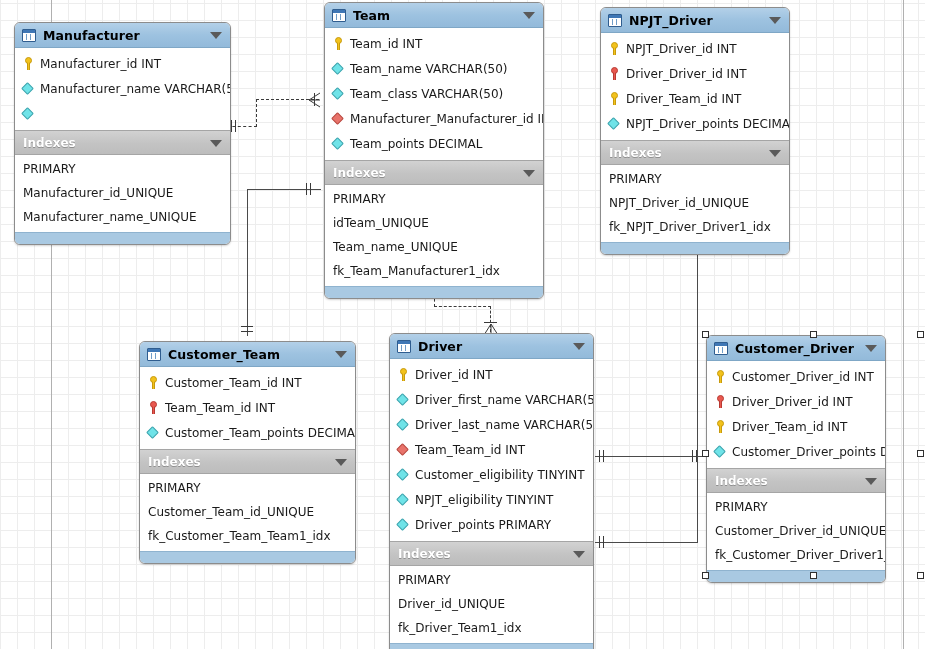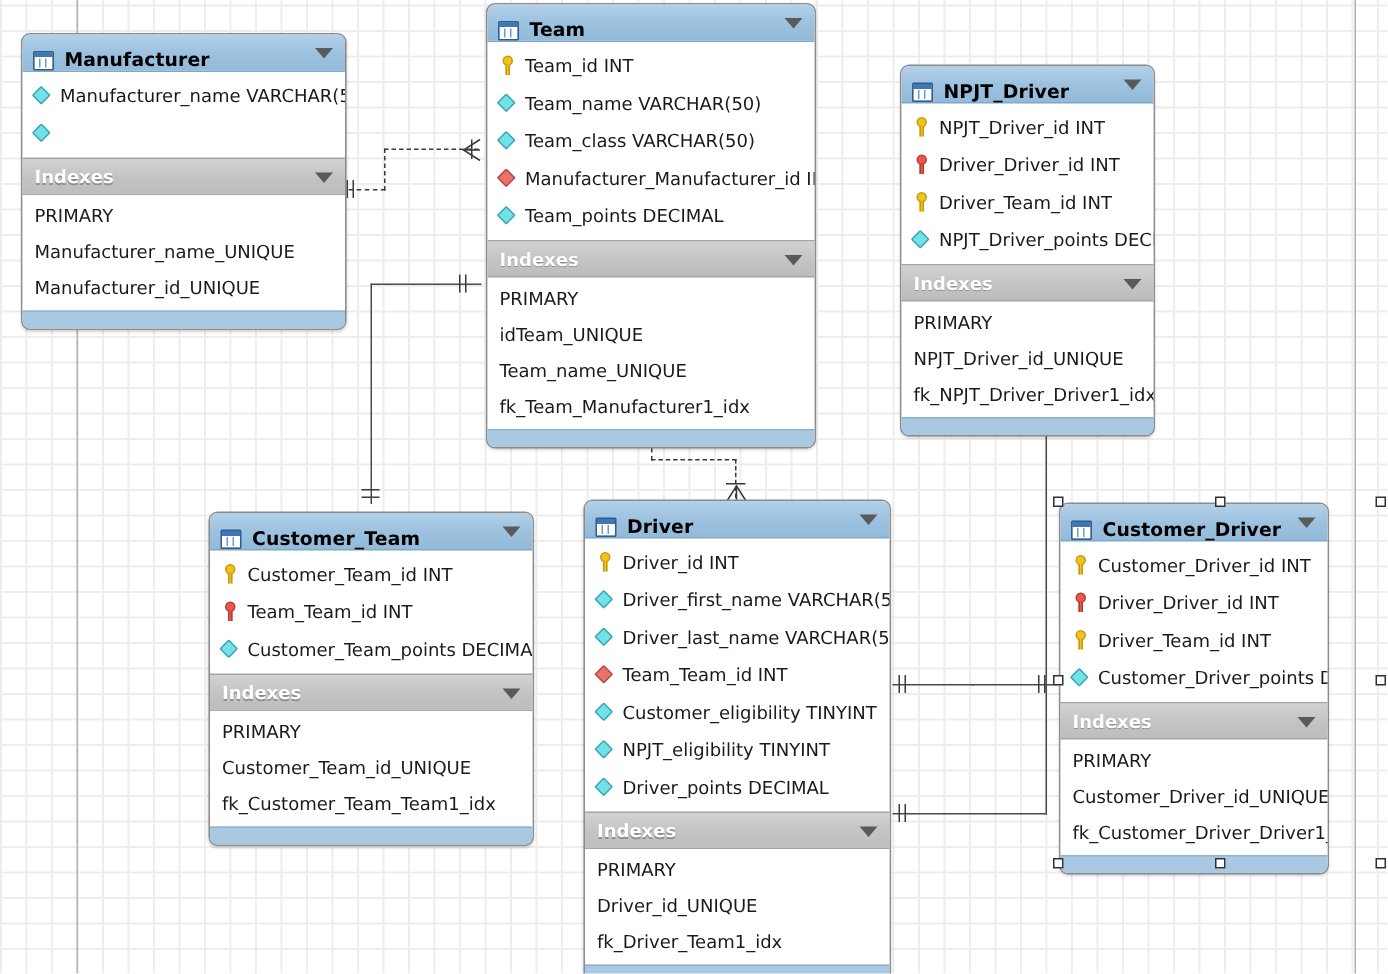--- a/index.html
+++ b/index.html
@@ -43,21 +43,21 @@
     background: #ffffff;
     box-shadow: 0 1px 2px rgba(0,0,0,0.18);
     overflow: hidden;
   }
   .tbl-header {
     height: 25px;
     box-sizing: border-box;
     background: linear-gradient(to bottom, #b3d0e8 0%, #9dc2e0 50%, #93bada 100%);
     border-bottom: 1px solid #7fa7c6;
     display: flex;
-    align-items: flex-end;
+    align-items: center;
     padding: 0 6px 0 7px;
     position: relative;
   }
   .tbl-title {
     font-size: 12.5px;
     font-weight: bold;
     color: #000000;
     margin-left: 7px;
     letter-spacing: 0.1px;
   }
@@ -315,35 +315,39 @@
   </div>
 
   <div class="tbl" style="left:14px; top:22px; width:217px;">
     <div class="tbl-header">
       <span class="tbl-icon"></span>
       <span class="tbl-title">Manufacturer</span>
       <span class="caret"></span>
     </div>
     <div class="cols">
       <div class="col-row">
+        <span class="gly gly-pk"></span>
+        <span class="col-label">Manufacturer_id INT</span>
+      </div>
+      <div class="col-row">
         <span class="gly gly-col"></span>
         <span class="col-label">Manufacturer_name VARCHAR(50)</span>
       </div>
       <div class="col-row">
         <span class="gly gly-col"></span>
       </div>
     </div>
     <div class="idx-header">
       <span class="idx-title">Indexes</span>
       <span class="caret"></span>
     </div>
     <div class="idx-list">
       <div class="idx-row">PRIMARY</div>
+      <div class="idx-row">Manufacturer_id_UNIQUE</div>
       <div class="idx-row">Manufacturer_name_UNIQUE</div>
-      <div class="idx-row">Manufacturer_id_UNIQUE</div>
     </div>
     <div class="tbl-footer"></div>
   </div>
 
   <div class="tbl" style="left:324px; top:2px; width:220px;">
     <div class="tbl-header">
       <span class="tbl-icon"></span>
       <span class="tbl-title">Team</span>
       <span class="caret"></span>
     </div>
@@ -375,21 +379,21 @@
     </div>
     <div class="idx-list">
       <div class="idx-row">PRIMARY</div>
       <div class="idx-row">idTeam_UNIQUE</div>
       <div class="idx-row">Team_name_UNIQUE</div>
       <div class="idx-row">fk_Team_Manufacturer1_idx</div>
     </div>
     <div class="tbl-footer"></div>
   </div>
 
-  <div class="tbl" style="left:600px; top:7px; width:170px;margin-top:36px;">
+  <div class="tbl" style="left:600px; top:7px; width:190px;">
     <div class="tbl-header">
       <span class="tbl-icon"></span>
       <span class="tbl-title">NPJT_Driver</span>
       <span class="caret"></span>
     </div>
     <div class="cols">
       <div class="col-row">
         <span class="gly gly-pk"></span>
         <span class="col-label">NPJT_Driver_id INT</span>
       </div>
@@ -476,21 +480,21 @@
       <div class="col-row">
         <span class="gly gly-col"></span>
         <span class="col-label">Customer_eligibility TINYINT</span>
       </div>
       <div class="col-row">
         <span class="gly gly-col"></span>
         <span class="col-label">NPJT_eligibility TINYINT</span>
       </div>
       <div class="col-row">
         <span class="gly gly-col"></span>
-        <span class="col-label">Driver_points DECIMAL</span>
+        <span class="col-label">Driver_points PRIMARY</span>
       </div>
     </div>
     <div class="idx-header">
       <span class="idx-title">Indexes</span>
       <span class="caret"></span>
     </div>
     <div class="idx-list">
       <div class="idx-row">PRIMARY</div>
       <div class="idx-row">Driver_id_UNIQUE</div>
       <div class="idx-row">fk_Driver_Team1_idx</div>

